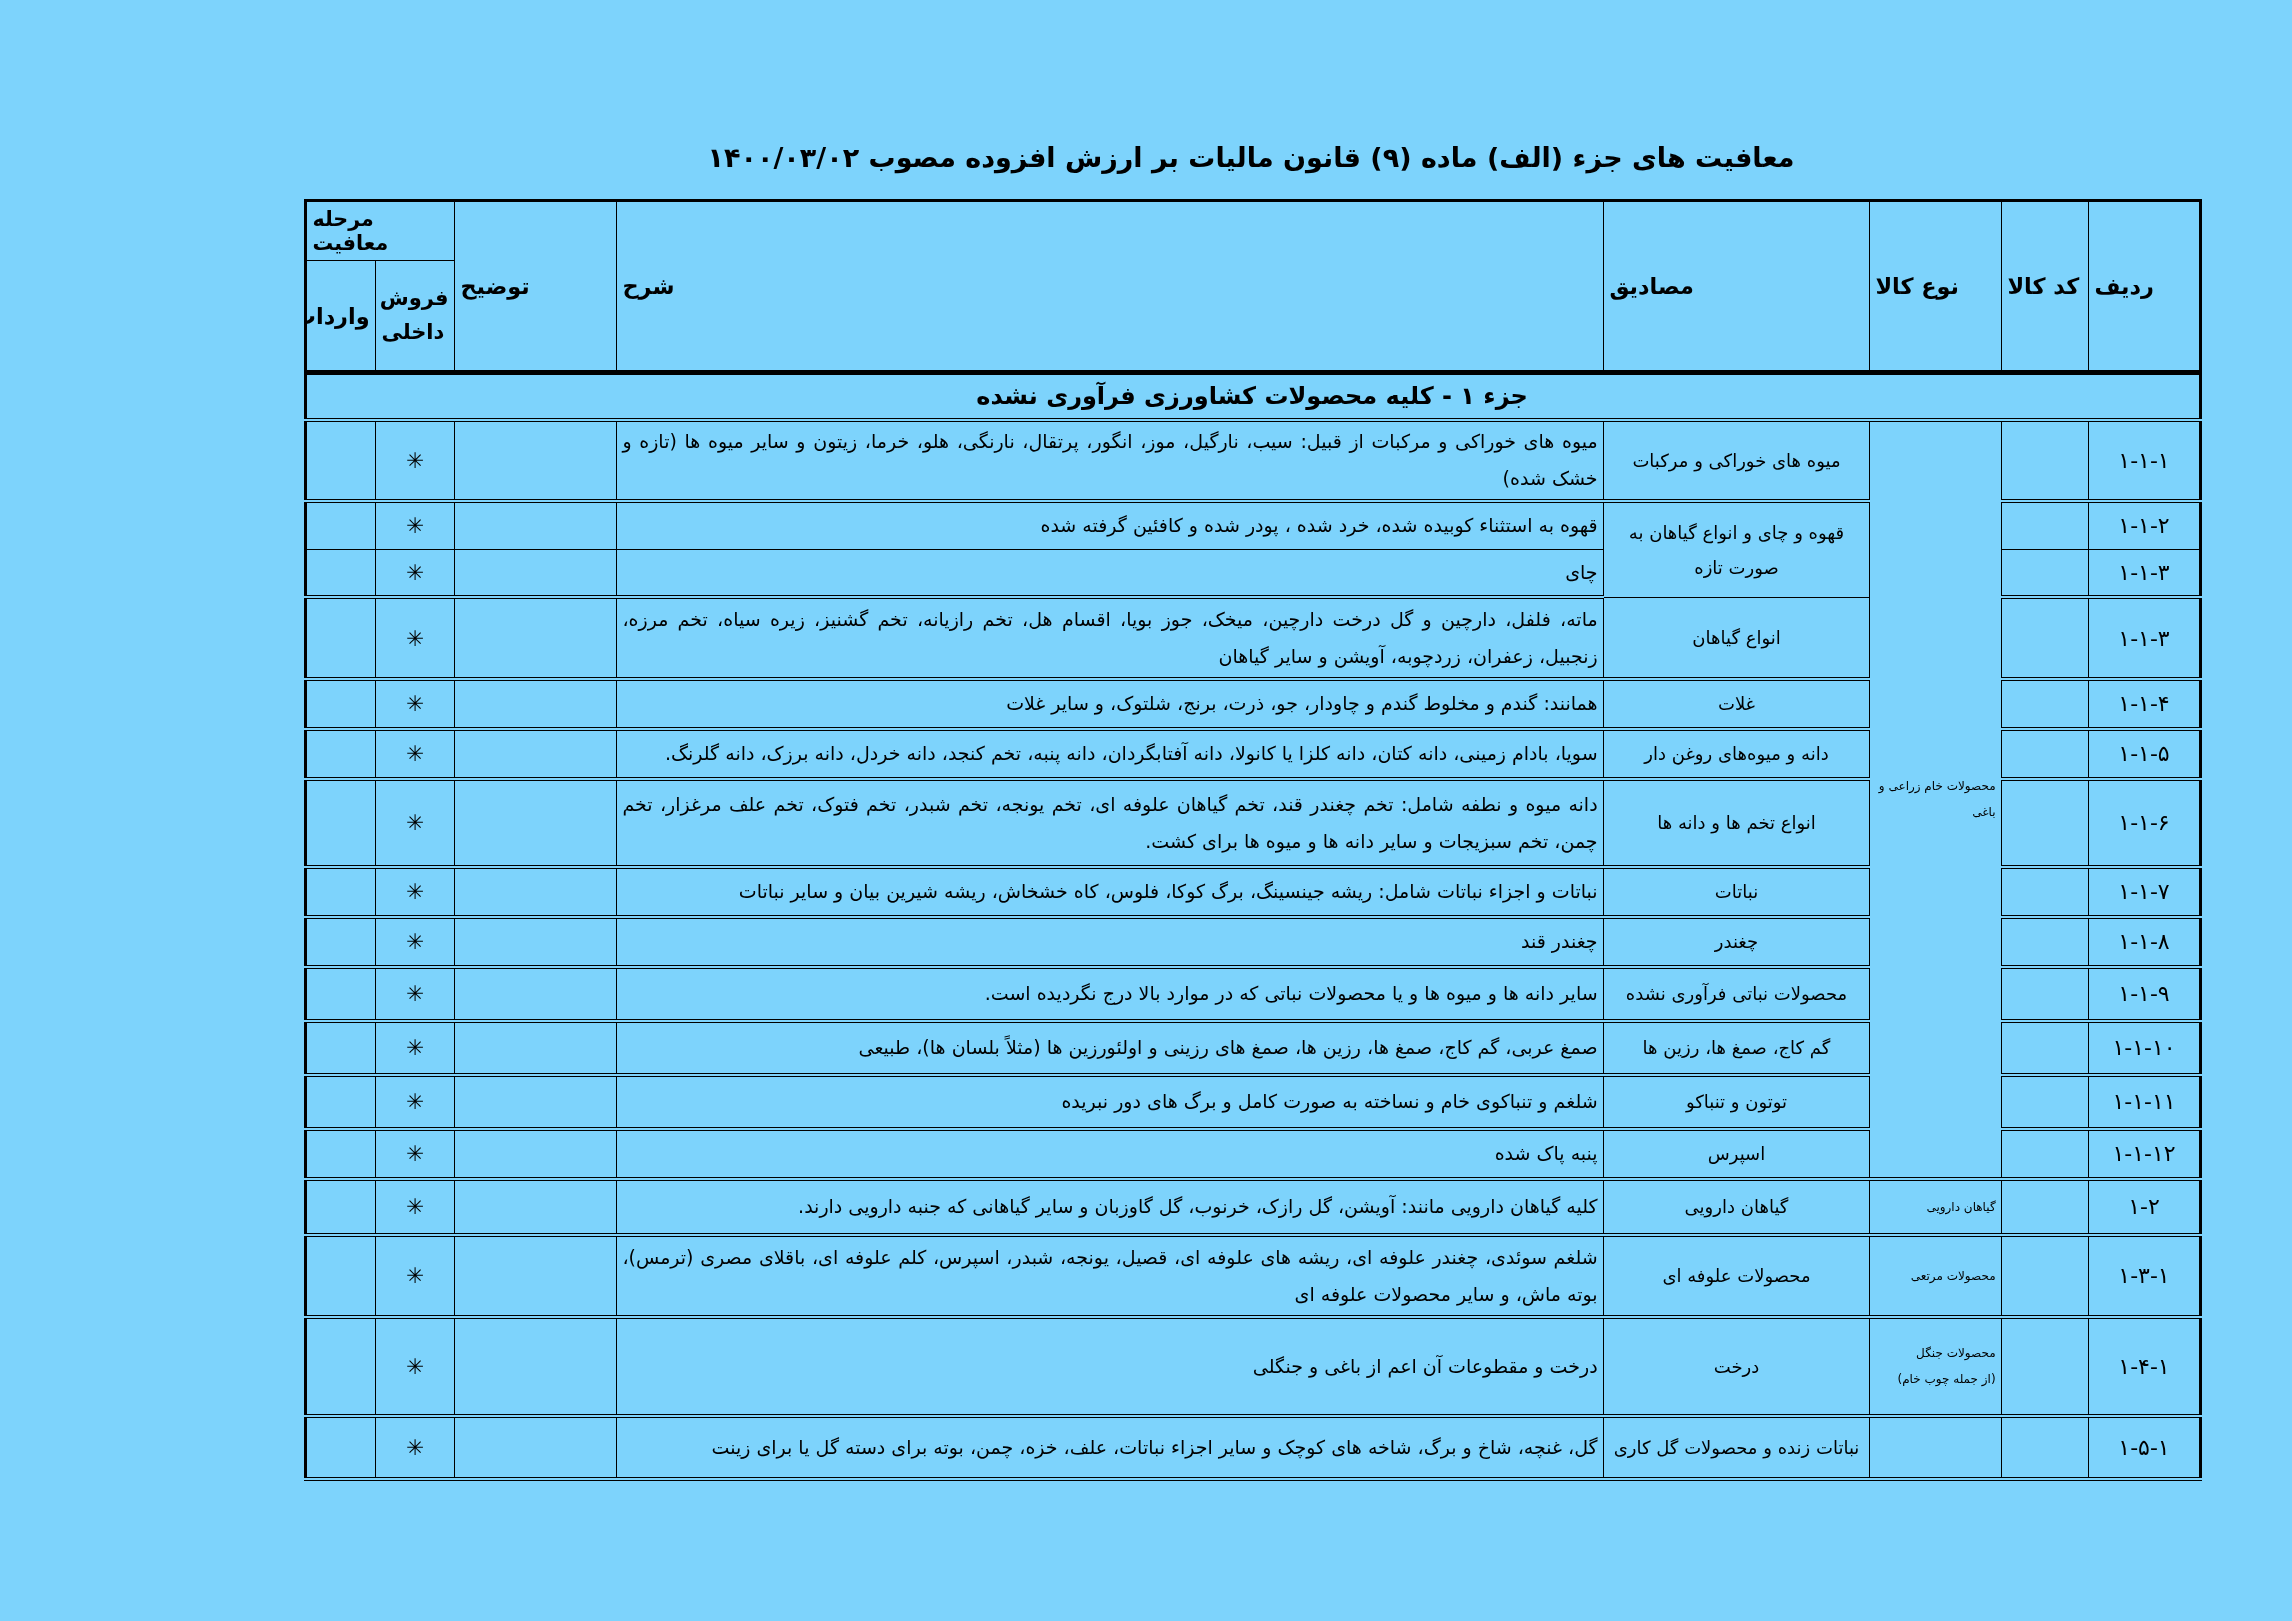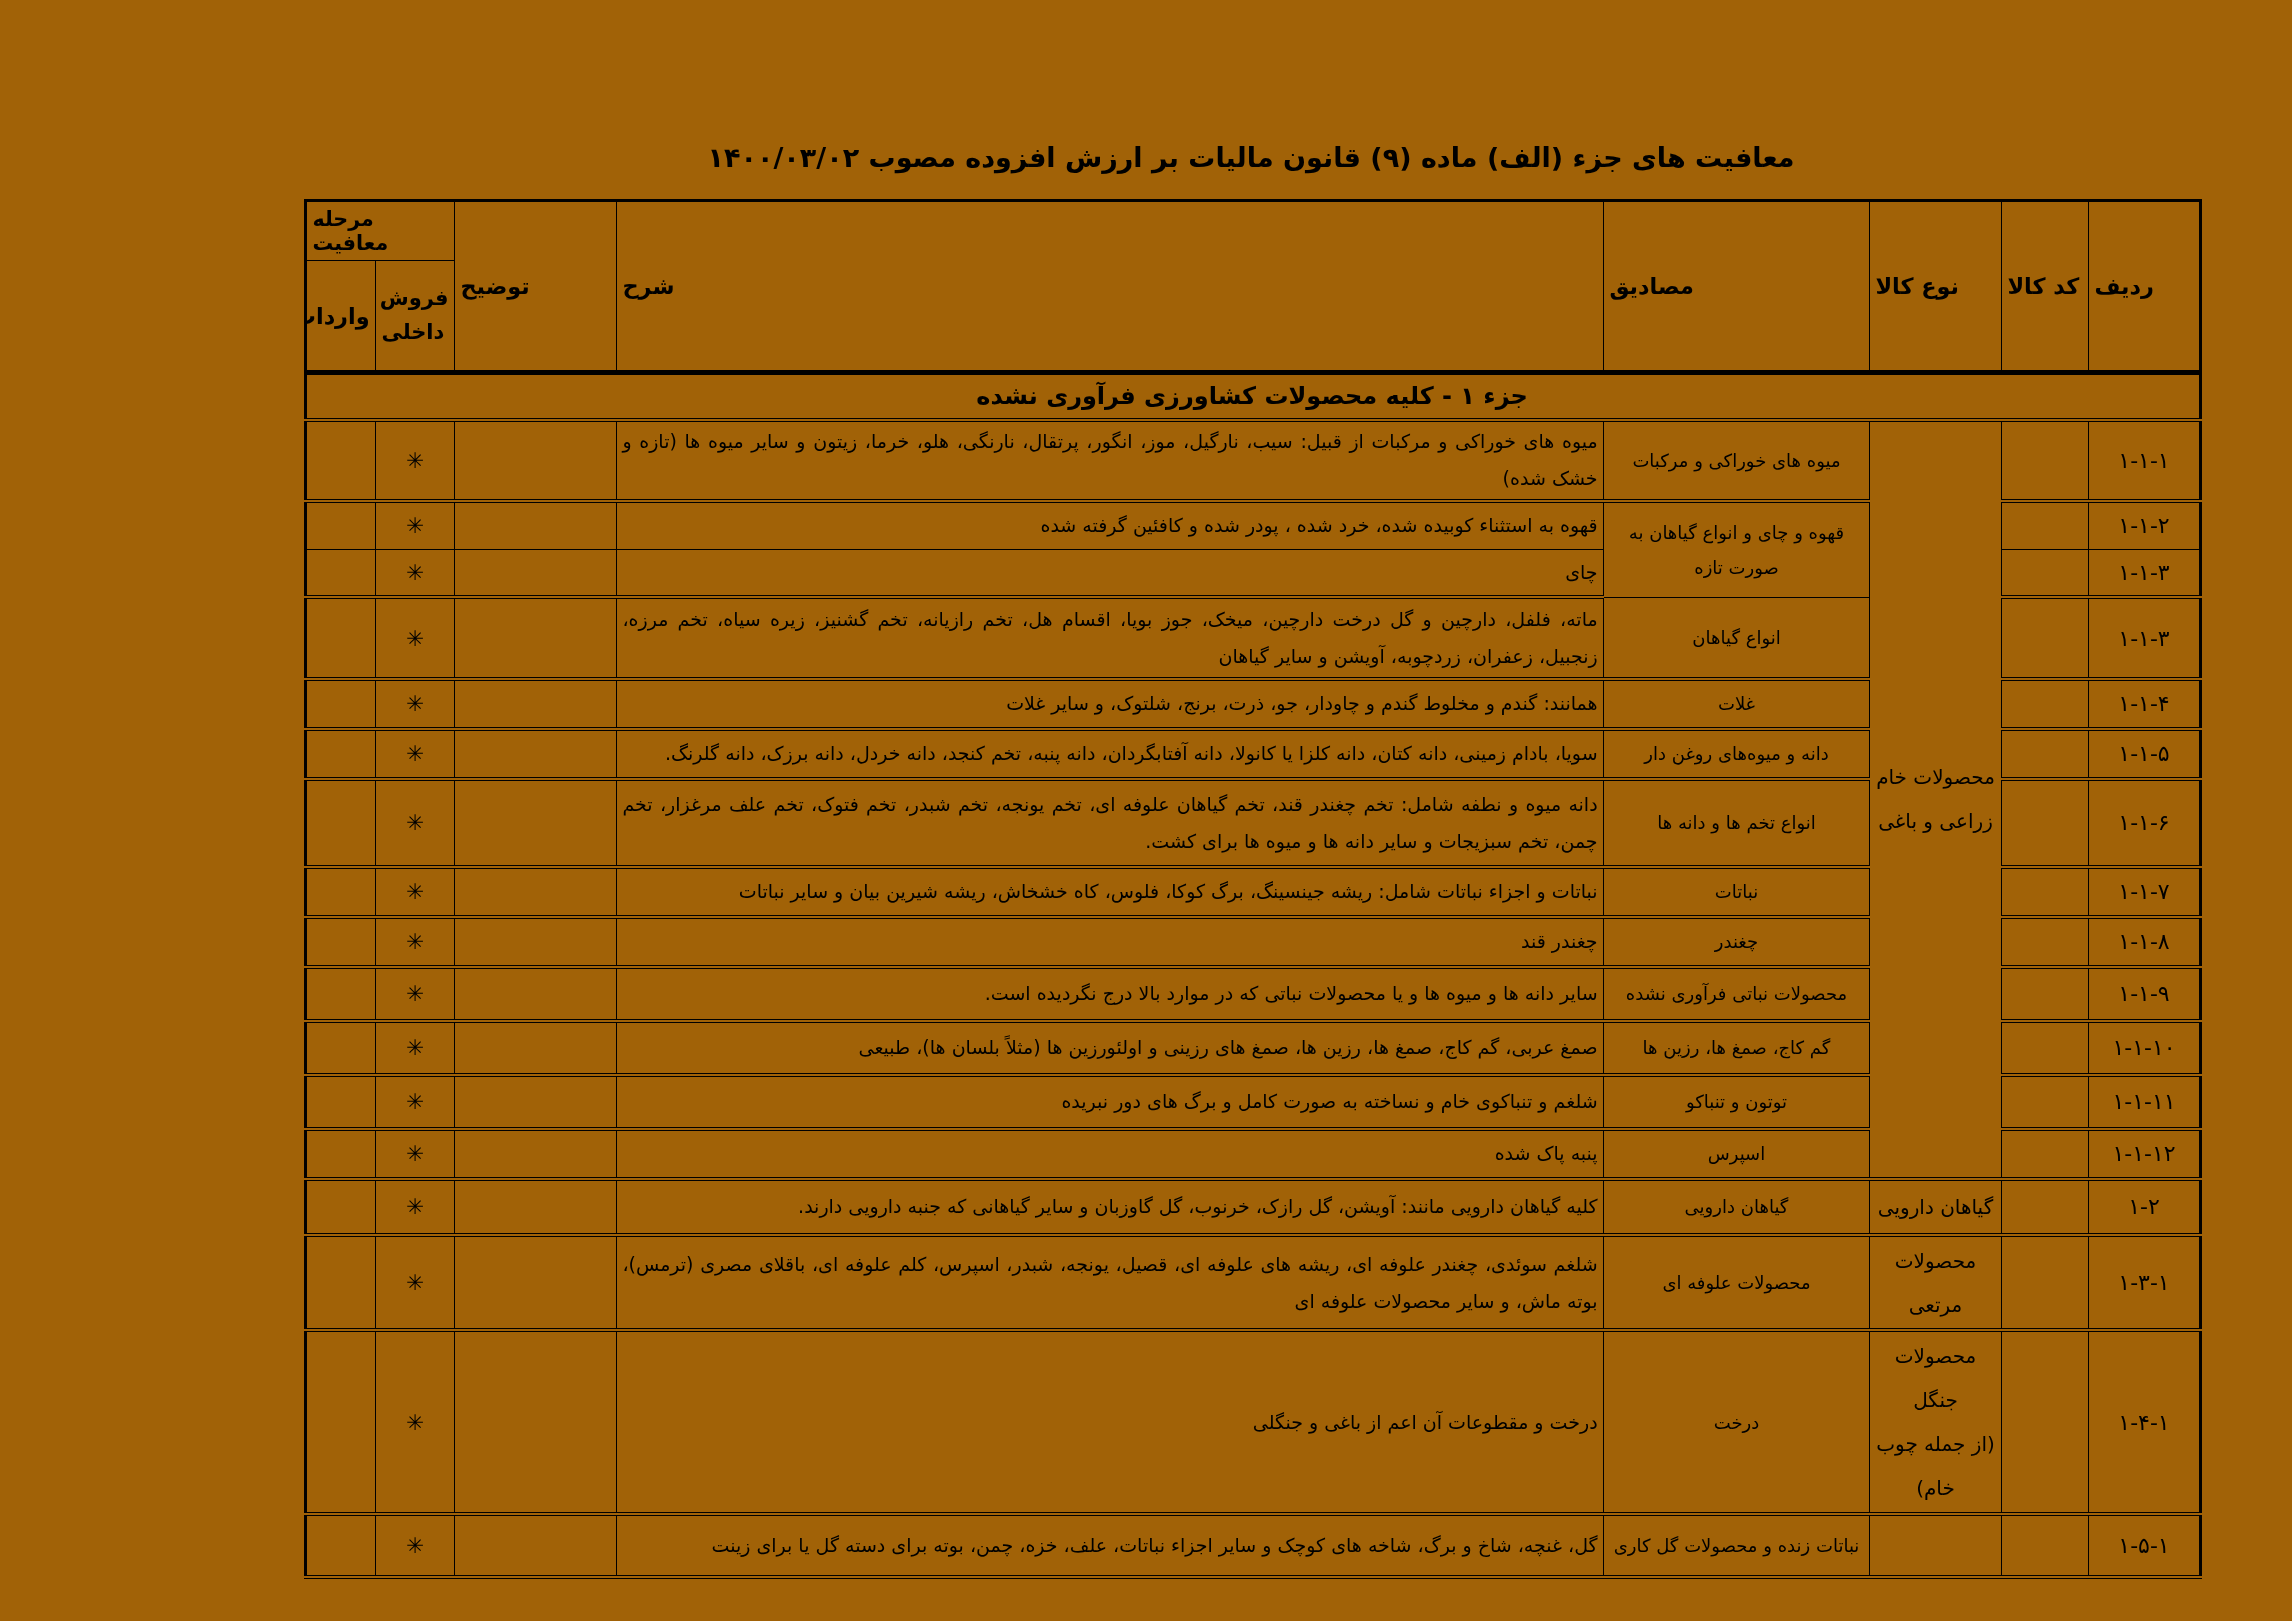--- a/index.html
+++ b/index.html
@@ -9,21 +9,21 @@
     width: 2293px;
     height: 1621px;
     overflow: hidden;
     font-family: "DejaVu Sans", sans-serif;
     color: #000;
   }
   .page {
     position: relative;
     width: 2293px;
     height: 1621px;
-    background: #a16207;
+    background: #7dd3fc;
   }
   .doc-title {
     position: absolute;
     top: 142px;
     left: 304px;
     width: 1894px;
     text-align: center;
     direction: rtl;
     font-weight: bold;
     font-size: 27px;
@@ -61,21 +61,21 @@
     padding-right: 7.2px;
   }
   th {
     font-weight: bold;
     font-size: 22.4px;
     text-align: left;
   }
   th.h-stage { font-size: 20.6px; }
   th.h-sale  { white-space: pre-line; font-size: 21px; line-height: 1.6; }
   .c-id   { text-align: center; font-size: 22px; }
-  .c-type { text-align: center; font-size: 20px; line-height: 2.2; }
+  .c-type { text-align: right; font-size: 12px; line-height: 2.2; }
   .c-type.pre { white-space: pre-line; }
   .c-ex   { text-align: center; font-size: 18px; line-height: 1.95; }
   .c-desc { text-align: justify; font-size: 19px; line-height: 1.95; padding: 3.6px 10.7px; }
   .c-mark { text-align: center; font-size: 21.5px; font-weight: bold; }
   .c-code, .c-note, .c-imp { }
 </style>
 </head>
 <body>
 
 <div class="page">

